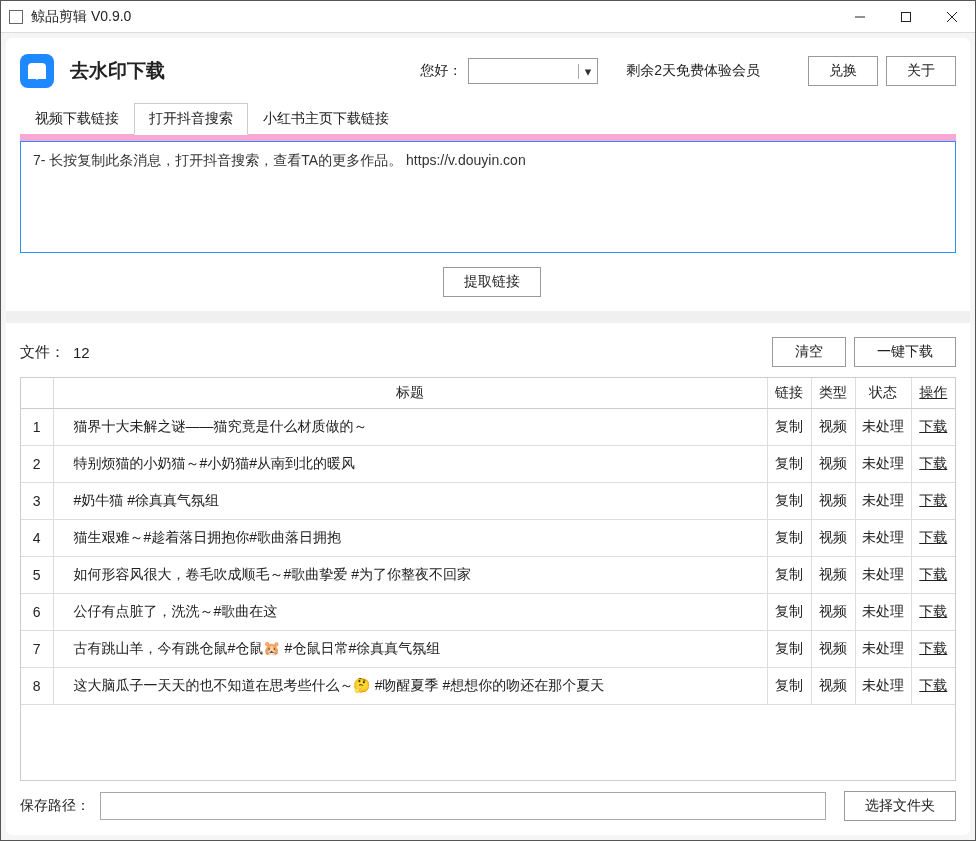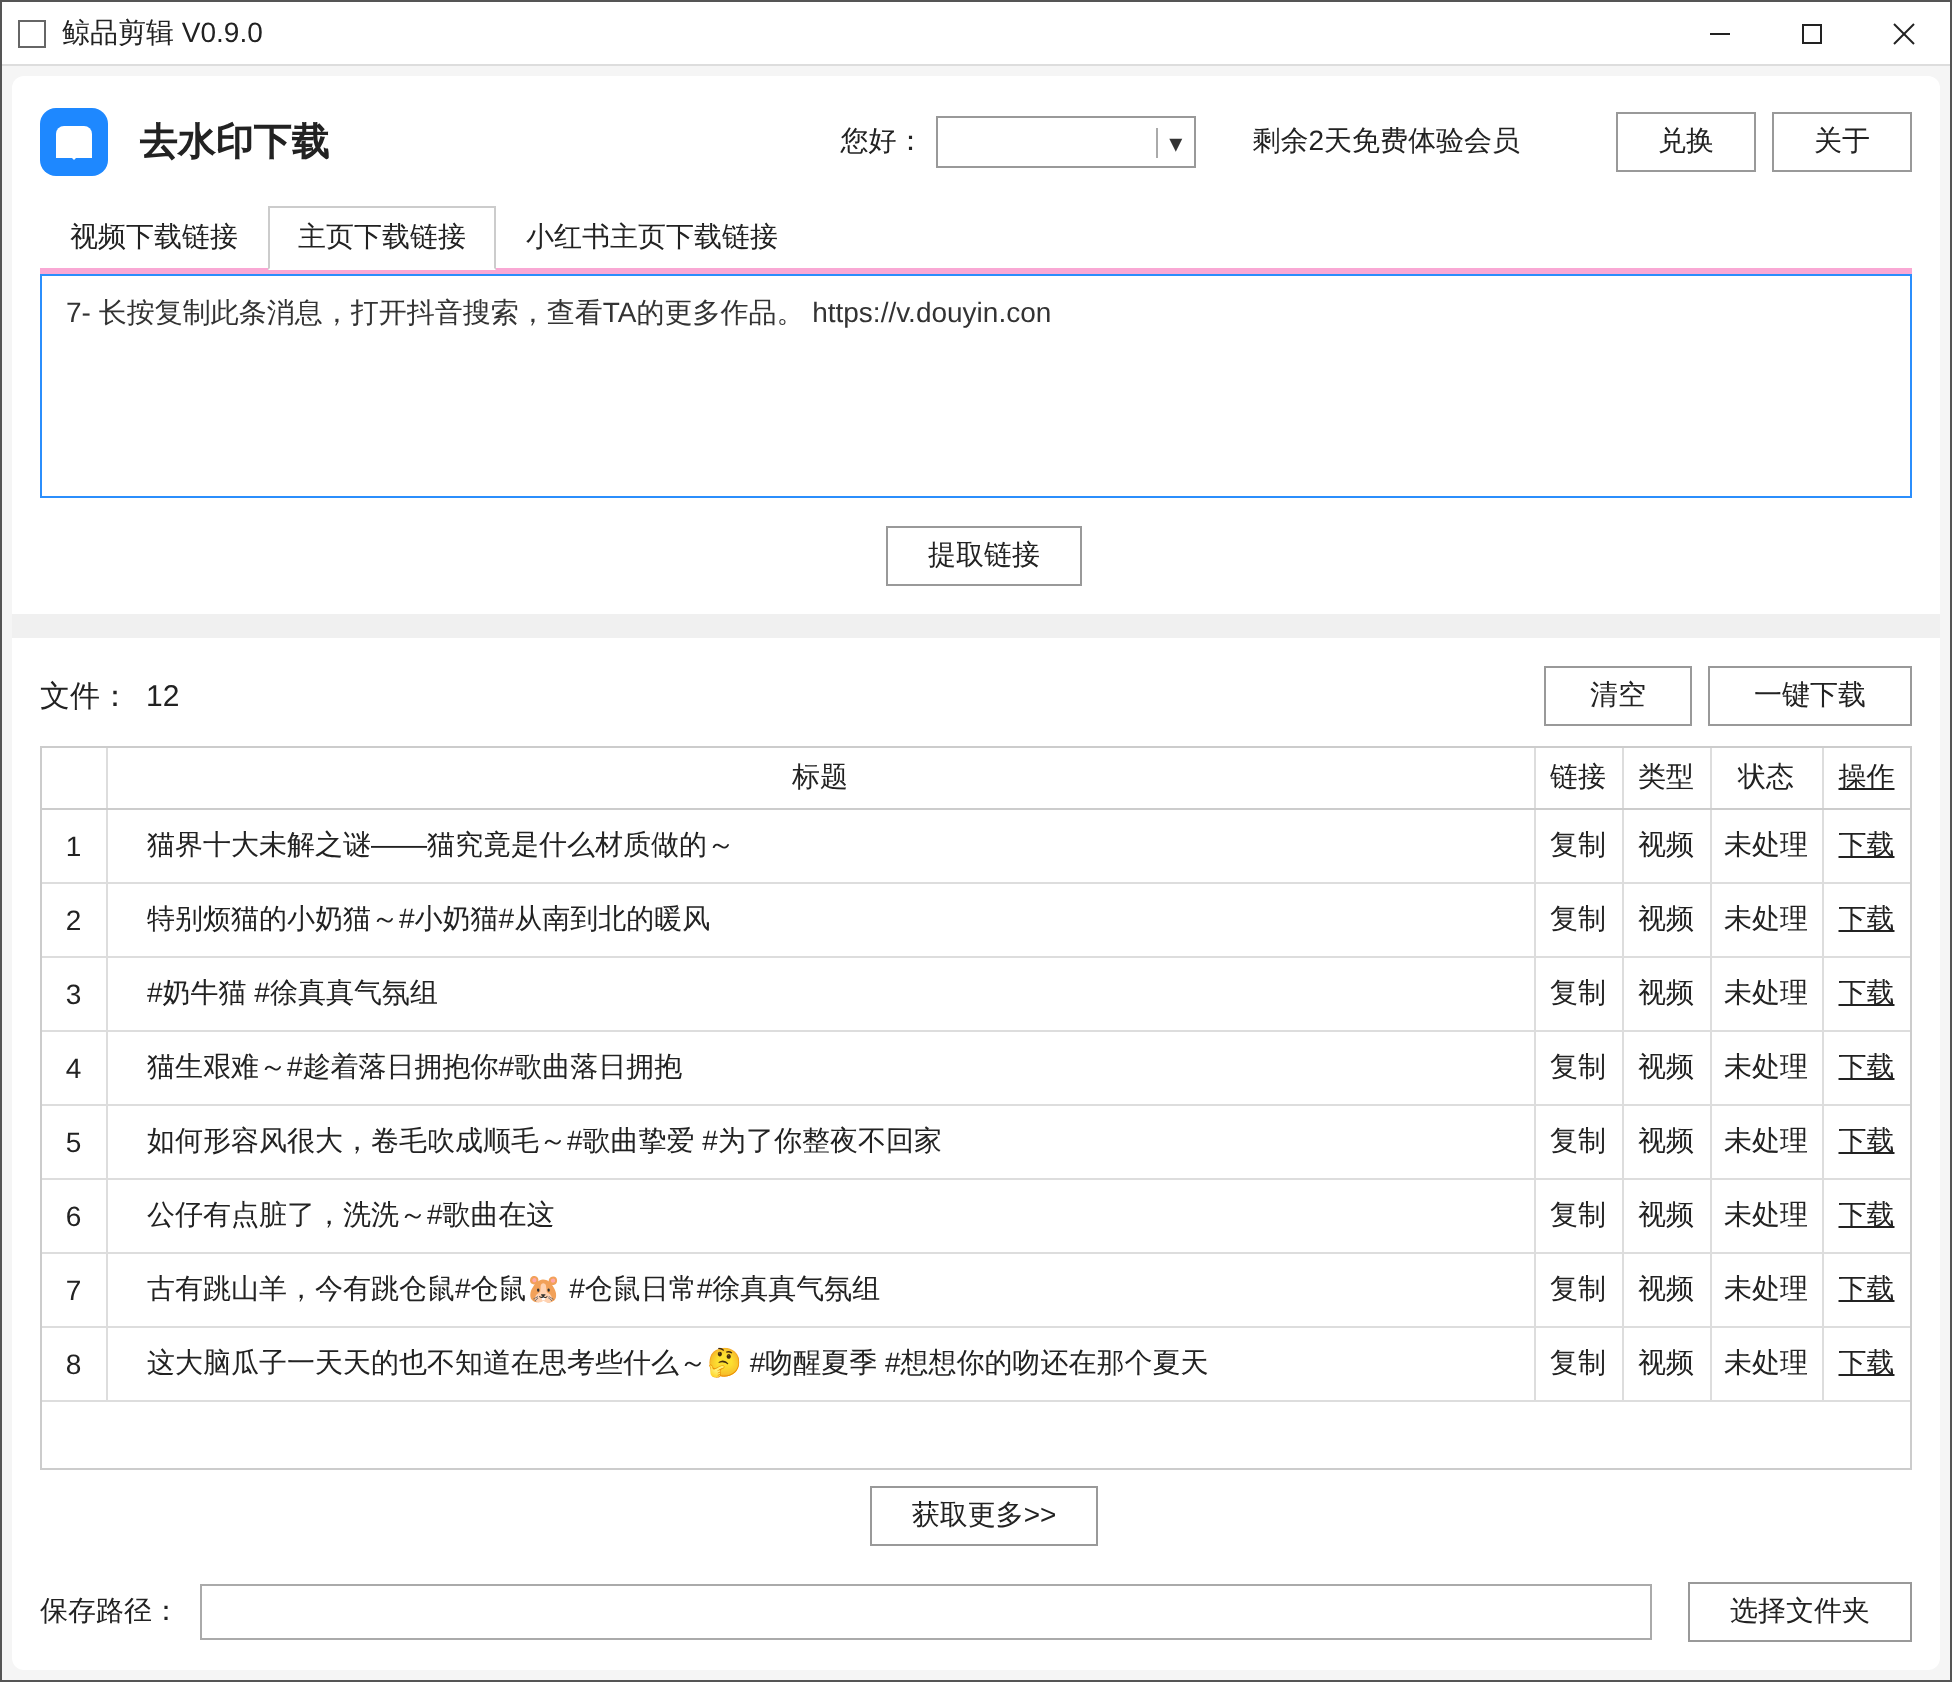--- a/index.html
+++ b/index.html
@@ -137,21 +137,21 @@
       border-radius: 0;
       padding: 5px 20px;
       font-size: 14px;
       color: #222;
       cursor: pointer;
       margin-left: 8px;
     }
     
     .tabs {
       display: flex;
-      border-bottom: 3px solid #f9a8d4;
+      border-bottom: 7px solid #f9a8d4;
     }
     .tab {
       padding: 6px 14px;
       font-size: 14px;
       color: #222;
       cursor: pointer;
       border: 1px solid transparent;
       border-bottom: none;
       position: relative;
       top: 1px;
@@ -317,21 +317,21 @@
           <span class="sep">▾</span>
         </div>
       </div>
       <span class="trial-text">剩余2天免费体验会员</span>
       <button class="btn">兑换</button>
       <button class="btn">关于</button>
     </div>
 
     <div class="tabs">
       <div class="tab">视频下载链接</div>
-      <div class="tab active">主页下载链接</div>
+      <div class="tab active">打开抖音搜索</div>
       <div class="tab">小红书主页下载链接</div>
     </div>
 
     <textarea class="link-input" style="">7- 长按复制此条消息，打开抖音搜索，查看TA的更多作品。 https://v.douyin.con</textarea>
 
     <div class="extract-row">
       <button class="btn">提取链接</button>
     </div>
 
     <div class="divider-gap"></div>
@@ -420,23 +420,20 @@
                 <td class="col-link">复制</td>
                 <td class="col-type">视频</td>
                 <td class="col-status">未处理</td>
                 <td class="col-op">下载</td>
               </tr>
             </tbody>
         </table>
       </div>
     </div>
 
-    <div class="more-row">
-      <button class="btn">获取更多&gt;&gt;</button>
-    </div>
 
     <div class="save-row">
       <span class="save-label">保存路径：</span>
       <input class="save-input" value="" style="">
       <button class="btn">选择文件夹</button>
     </div>
 
   </div>
 </div>
 

